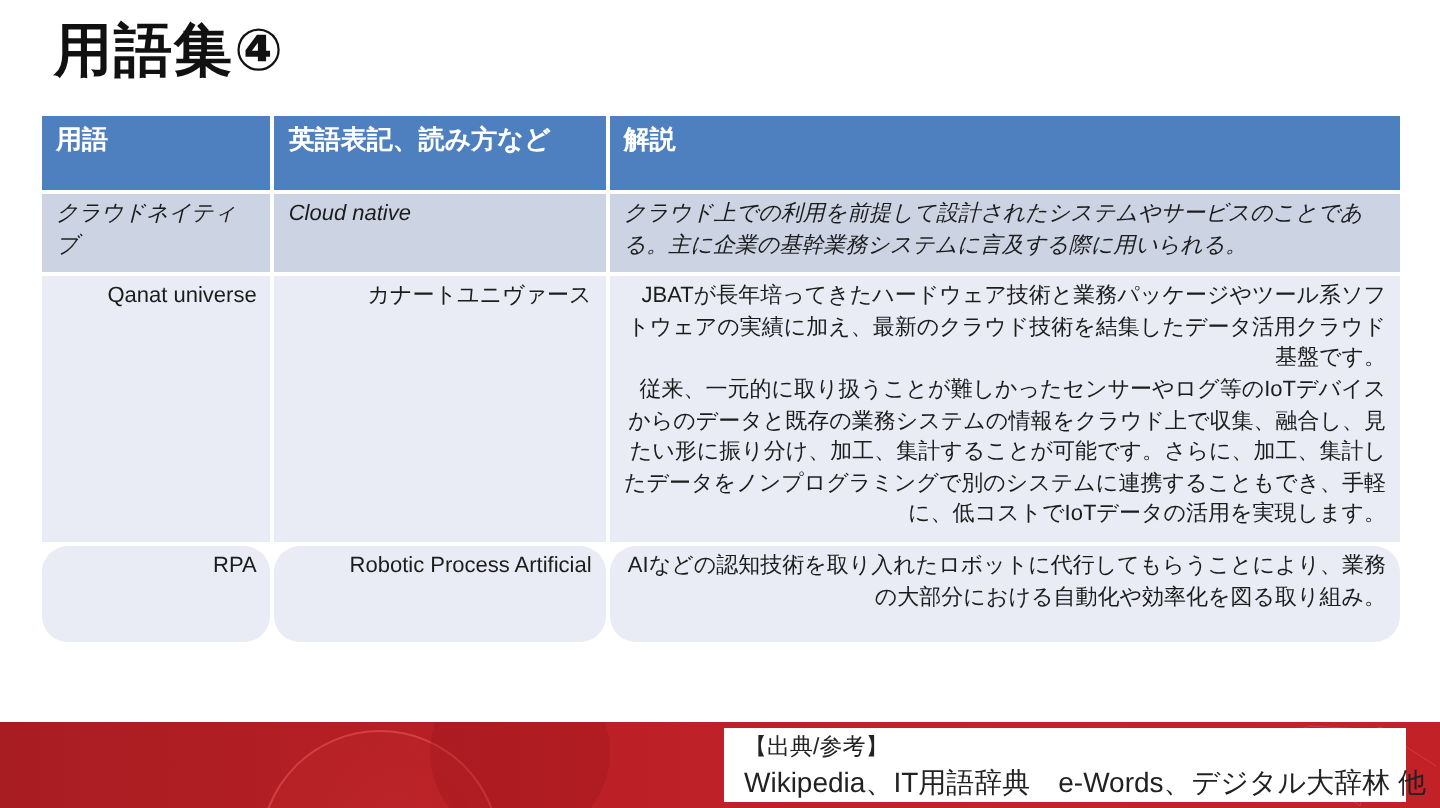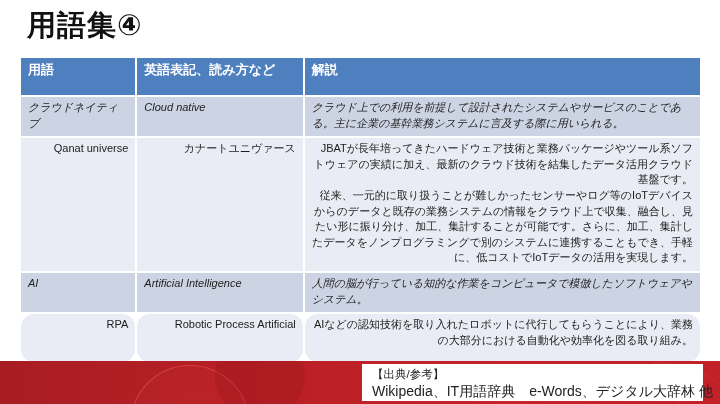--- a/index.html
+++ b/index.html
@@ -146,25 +146,20 @@
         <td>クラウドネイティブ</td>
         <td>Cloud native</td>
         <td>クラウド上での利用を前提して設計されたシステムやサービスのことである。主に企業の基幹業務システムに言及する際に用いられる。</td>
       </tr>
       <tr class="band-b">
         <td>Qanat universe</td>
         <td>カナートユニヴァース</td>
         <td>JBATが長年培ってきたハードウェア技術と業務パッケージやツール系ソフトウェアの実績に加え、最新のクラウド技術を結集したデータ活用クラウド基盤です。
 従来、一元的に取り扱うことが難しかったセンサーやログ等のIoTデバイスからのデータと既存の業務システムの情報をクラウド上で収集、融合し、見たい形に振り分け、加工、集計することが可能です。さらに、加工、集計したデータをノンプログラミングで別のシステムに連携することもでき、手軽に、低コストでIoTデータの活用を実現します。</td>
       </tr>
-      <tr class="band-a">
-        <td>AI</td>
-        <td>Artificial Intelligence</td>
-        <td>人間の脳が行っている知的な作業をコンピュータで模倣したソフトウェアやシステム。</td>
-      </tr>
       <tr class="band-b row-rpa">
         <td>RPA</td>
         <td>Robotic Process Artificial</td>
         <td>AIなどの認知技術を取り入れたロボットに代行してもらうことにより、業務の大部分における自動化や効率化を図る取り組み。</td>
       </tr>
     </tbody>
   </table>
 
   <div class="footer-band">
     <div class="deco-circle-outline"></div>

